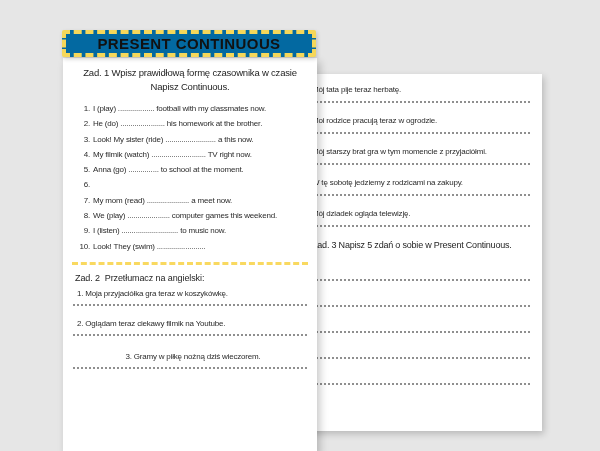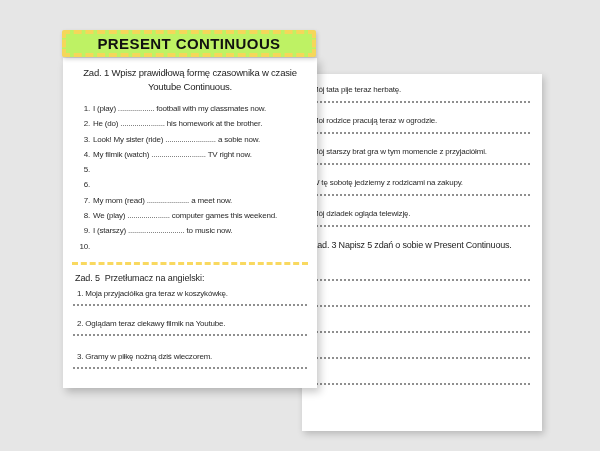--- a/index.html
+++ b/index.html
@@ -25,21 +25,21 @@
   }
   .bp-task3{
     margin-top:10px;font-size:9px;line-height:13px;letter-spacing:-0.2px;white-space:nowrap;color:#1e1e1e;
   }
   .bp-writelines{margin-top:3px;}
   .bp-writeline{
     height:24px;border-bottom:2px dotted #8f8f8f;
   }
   
   .front-page{
-    left:63px;top:58px;width:254px;height:330px;z-index:2;
+    left:63px;top:58px;width:254px;height:394px;z-index:2;
     box-shadow:3px 4px 8px rgba(0,0,0,0.22);
     padding:8px 0 0 0;
   }
   .t1-heading{
     text-align:center;font-size:9.5px;line-height:14px;letter-spacing:-0.2px;color:#1e1e1e;
   }
   .t1-list{margin-top:7px;padding-left:10px;}
   .t1-row{
     display:flex;line-height:15.3px;font-size:8px;letter-spacing:-0.2px;white-space:nowrap;color:#2b2b2b;
   }
@@ -49,29 +49,29 @@
     margin:8px 9px 0 9px;height:0;
     border-top:3px dashed #f9d960;
   }
   .t2-heading{
     margin:7px 0 0 12px;font-size:9px;line-height:13px;letter-spacing:-0.1px;color:#1e1e1e;
   }
   .t2-item{
     margin:3px 8px 0 14px;font-size:8px;line-height:12px;letter-spacing:-0.2px;white-space:nowrap;color:#2b2b2b;
   }
   .t2-item.gap2{margin-top:12px;}
-  .t2-item.gap3{margin-top:15px;}
+  .t2-item.gap3{margin-top:15px;text-align:center;}
   .t2-dotline{
     margin:4px 10px 0 10px;height:0;
     border-bottom:2px dotted #8f8f8f;
   }
   
   .banner{
     position:absolute;left:62px;top:30px;width:254px;height:27px;z-index:3;
-    box-sizing:border-box;background:#bef264;
+    box-sizing:border-box;background:#0369a1;
     border:4px dashed #f5d75a;border-radius:2px;
     display:flex;align-items:center;justify-content:center;
     box-shadow:1px 2px 4px rgba(0,0,0,0.18);
   }
   .banner-title{
     font-size:15px;font-weight:bold;letter-spacing:0.4px;color:#111;white-space:nowrap;
   }
 </style>
 </head>
 <body>
@@ -107,67 +107,69 @@
     <div class="bp-writeline"></div>
     <div class="bp-writeline"></div>
     <div class="bp-writeline"></div>
   </div>
 </div>
 
 <div class="page front-page">
 
   <div class="t1-heading">
     <div>Zad. 1 Wpisz prawidłową formę czasownika w czasie</div>
-    <div>Youtube Continuous.</div>
+    <div>Napisz Continuous.</div>
   </div>
 
   <div class="t1-list">
     <div class="t1-row">
       <span class="t1-num">1.</span>
       <span class="t1-text">I (play) .................. football with my classmates now.</span>
     </div>
     <div class="t1-row">
       <span class="t1-num">2.</span>
       <span class="t1-text">He (do) ...................... his homework at the brother.</span>
     </div>
     <div class="t1-row">
       <span class="t1-num">3.</span>
-      <span class="t1-text">Look! My sister (ride) ......................... a sobie now.</span>
+      <span class="t1-text">Look! My sister (ride) ......................... a this now.</span>
     </div>
     <div class="t1-row">
       <span class="t1-num">4.</span>
       <span class="t1-text">My filmik (watch) ........................... TV right now.</span>
     </div>
     <div class="t1-row">
       <span class="t1-num">5.</span>
+      <span class="t1-text">Anna (go) ............... to school at the moment.</span>
     </div>
     <div class="t1-row">
       <span class="t1-num">6.</span>
     </div>
     <div class="t1-row">
       <span class="t1-num">7.</span>
       <span class="t1-text">My mom (read) ..................... a meet now.</span>
     </div>
     <div class="t1-row">
       <span class="t1-num">8.</span>
       <span class="t1-text">We (play) ..................... computer games this weekend.</span>
     </div>
     <div class="t1-row">
       <span class="t1-num">9.</span>
-      <span class="t1-text">I (starszy) ............................ to music now.</span>
+      <span class="t1-text">I (listen) ............................ to music now.</span>
     </div>
     <div class="t1-row">
       <span class="t1-num">10.</span>
+      <span class="t1-text">Look! They (swim) ........................</span>
     </div>
   </div>
 
   <div class="divider"></div>
 
   <div class="t2-heading">
-    <span>Zad. 5</span>&nbsp;&nbsp;<span>Przetłumacz na angielski:</span>
+    <span>Zad. 2</span>&nbsp;&nbsp;<span>Przetłumacz na angielski:</span>
   </div>
 
   <div class="t2-item">1. Moja przyjaciółka gra teraz w koszykówkę.</div>
   <div class="t2-dotline"></div>
 
   <div class="t2-item gap2">2. Oglądam teraz ciekawy filmik na Youtube.</div>
   <div class="t2-dotline"></div>
 
   <div class="t2-item gap3">3. Gramy w piłkę nożną dziś wieczorem.</div>
   <div class="t2-dotline"></div>

